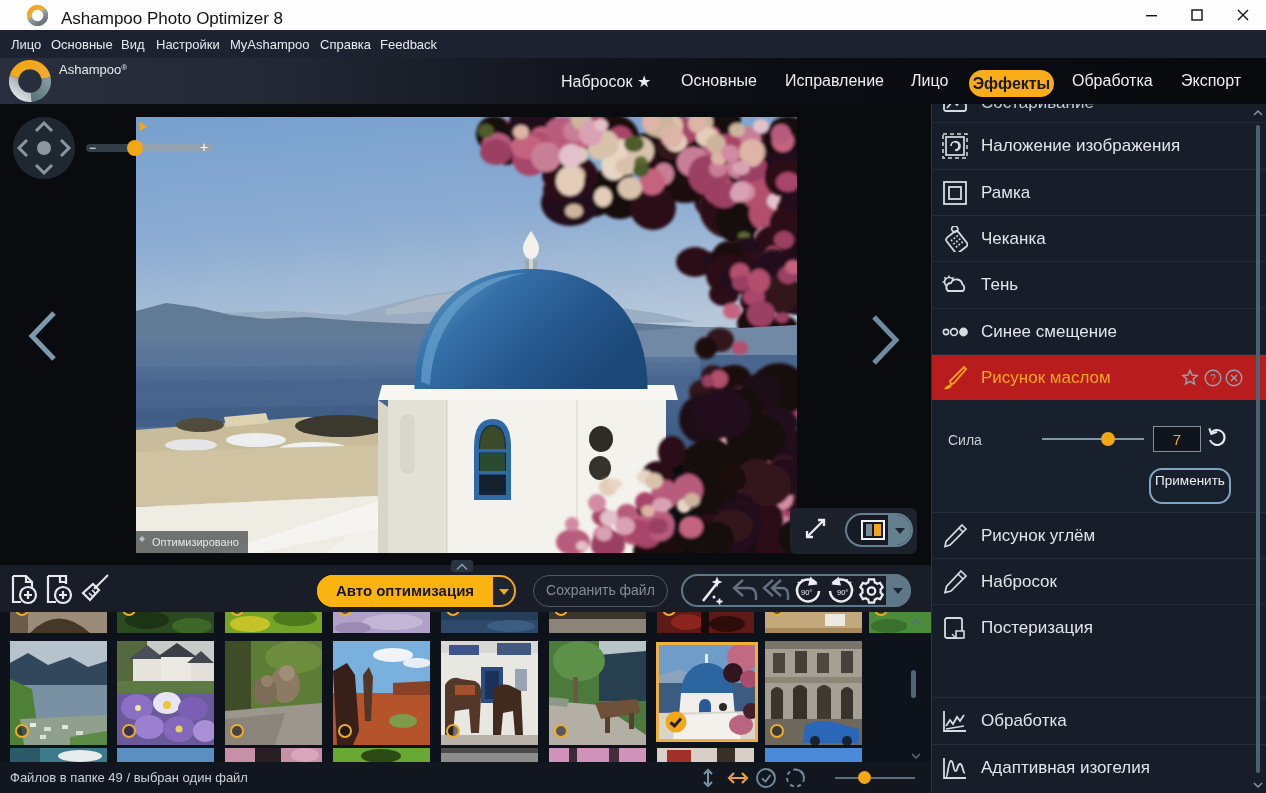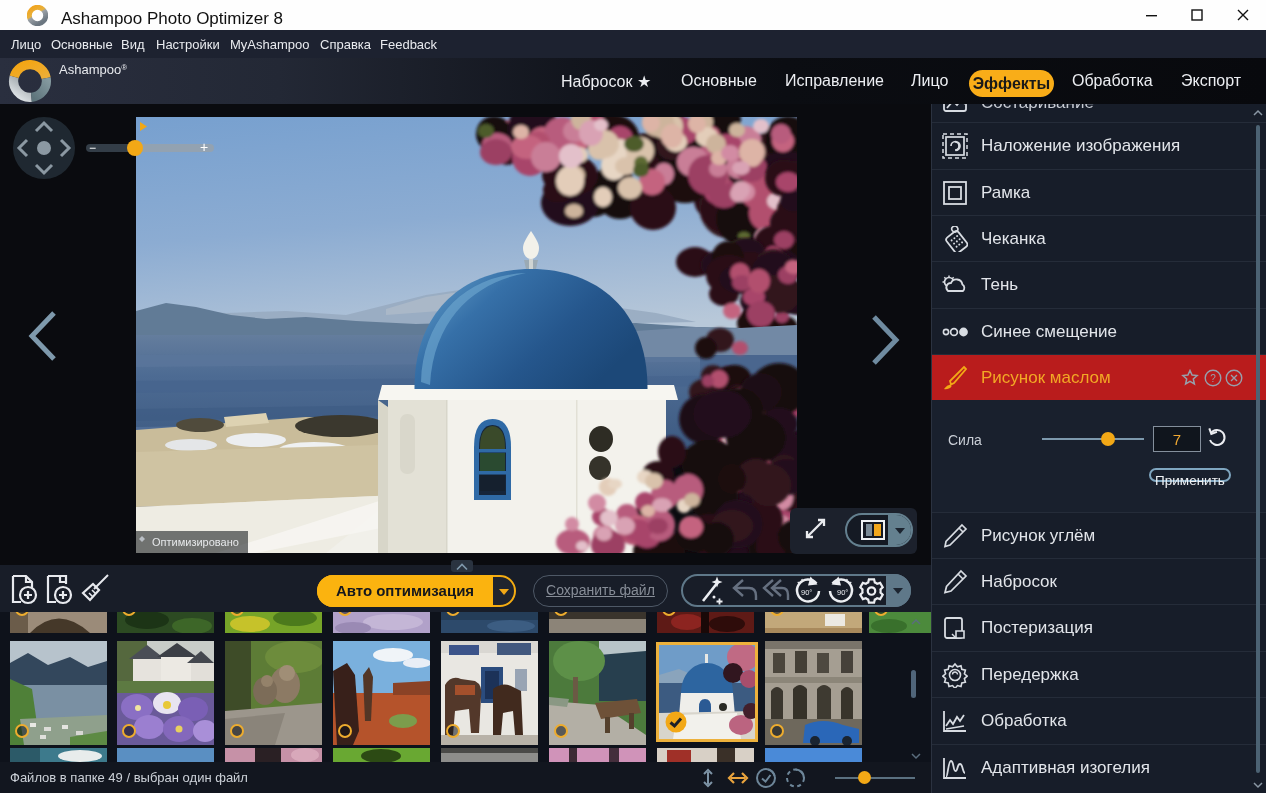--- a/index.html
+++ b/index.html
@@ -561,21 +561,21 @@
     <path d="M13 11 L19 17 L10 27 L3 20 Z" fill="none" stroke="#e7e9ee" stroke-width="2.2"></path>
     <path d="M9 20 L13 24 M12 17 L16 21" stroke="#e7e9ee" stroke-width="1.6"></path>
   </svg>
 
   <div class="abs" style="left:317px;top:10px;width:199px;height:32px;border:2px solid #f4ac12;border-radius:16px;background:#20242e;"></div>
   <div class="abs" style="left:317px;top:10px;width:176px;height:32px;border-radius:16px 0 0 16px;background:#fbb30f;color:#15171d;font-weight:bold;font-size:15px;text-align:center;line-height:31px;">Авто оптимизация</div>
   <svg class="abs" style="left:498px;top:23px" width="12" height="8">
         <path d="M1 1 L6 7 L11 1 Z" fill="#f2a816"></path>
       </svg>
 
-  <div class="abs" style="left:533px;top:10px;width:135px;height:32px;border:1.5px solid #4e5866;border-radius:16px;color:#878d97;font-size:14px;text-align:center;line-height:29px;text-decoration:underline;">Сохранить файл</div>
+  <div class="abs" style="left:533px;top:10px;width:135px;height:32px;border:1.5px solid #4e5866;border-radius:16px;color:#878d97;font-size:14px;text-align:center;line-height:29px;">Сохранить файл</div>
 
   <div class="abs" style="left:681px;top:9px;width:230px;height:33px;border:2px solid #5f7889;border-radius:17px;"></div>
   <div class="abs" style="left:886px;top:9px;width:25px;height:33px;background:#5f7889;border-radius:0 17px 17px 0;"></div>
   <svg class="abs" style="left:892px;top:22px" width="12" height="8">
         <path d="M1 1 L6 7 L11 1 Z" fill="#1c2430"></path>
       </svg>
   <svg class="abs" style="left:697px;top:11px" width="28" height="29" viewBox="0 0 28 29">
     <path d="M21 6 L6 25" stroke="#eceef2" stroke-width="2.6"></path>
     <path d="M20 0.5 L21.5 4.5 L25.5 6 L21.5 7.5 L20 11.5 L18.5 7.5 L14.5 6 L18.5 4.5 Z" fill="#eceef2"></path>
     <circle cx="17" cy="21" r="1.5" fill="#eceef2"></circle>
@@ -930,21 +930,21 @@
 
   <div class="abs" style="left:0;top:296px;width:335px;height:112px;background:#19202d;"></div>
   <span class="abs" style="left:16px;top:328px;font-size:14px;color:#c9ced6;">Сила</span>
   <div class="abs" style="left:110px;top:334px;width:102px;height:2px;background:#7d99ad;"></div>
   <div class="abs" style="left:169px;top:328px;width:14px;height:14px;border-radius:50%;background:#f2a816;"></div>
   <div class="abs" style="left:221px;top:322px;width:48px;height:26px;border:1px solid #848f9c;background:#10151d;color:#f0a832;font-size:15px;text-align:center;line-height:25px;">7</div>
   <svg class="abs" style="left:275px;top:323px" width="20" height="20" viewBox="0 0 20 20">
     <path d="M4 6 A7.5 7.5 0 1 1 3 13" fill="none" stroke="#eceef2" stroke-width="2"></path>
     <path d="M4 1 V7 H10" fill="none" stroke="#eceef2" stroke-width="2" transform="rotate(-20 4 6)"></path>
   </svg>
-  <div class="abs" style="left:217px;top:364px;width:82px;height:14px;border:2px solid #7fa6c0;border-radius:13px;color:#eef1f4;font-size:13.5px;text-align:center;line-height:22px;">Применить</div>
+  <div class="abs" style="left:217px;top:364px;width:82px;height:36px;border:2px solid #7fa6c0;border-radius:13px;color:#eef1f4;font-size:13.5px;text-align:center;line-height:22px;">Применить</div>
 
   <div class="srow" style="top:408px">
         <svg class="sico" viewBox="0 0 26 26">
     <path d="M20 2 L24 6 L8 22 L3 23.5 L4 18.5 Z M17 5 L21 9" fill="none" stroke="#d8dce2" stroke-width="1.7"></path>
   </svg>
         <span class="txt">Рисунок углём</span>
       </div>
 
   <div class="srow" style="top:454px">
         <svg class="sico" viewBox="0 0 26 26">
@@ -956,28 +956,20 @@
 
   <div class="srow" style="top:500px">
         <svg class="sico" viewBox="0 0 26 26">
     <rect x="3" y="3" width="17" height="20" rx="2" fill="none" stroke="#d8dce2" stroke-width="1.8"></rect>
     <path d="M14 16 L22 16 L22 23 L14 23 Z" fill="#171d29" stroke="#d8dce2" stroke-width="1.6"></path>
     <path d="M10 19 L14 23" stroke="#d8dce2" stroke-width="1.4"></path>
   </svg>
         <span class="txt">Постеризация</span>
       </div>
 
-  <div class="srow" style="top:547px">
-        <svg class="sico" viewBox="0 0 26 26">
-    <path d="M13 2 l2.4 2.8 3.6 -1 .8 3.6 3.6 .8 -1 3.6 2.8 2.4 -2.8 2.4 1 3.6 -3.6 .8 -.8 3.6 -3.6 -1 -2.4 2.8 -2.4 -2.8 -3.6 1 -.8 -3.6 -3.6 -.8 1 -3.6 -2.8 -2.4 2.8 -2.4 -1 -3.6 3.6 -.8 .8 -3.6 3.6 1 Z" fill="none" stroke="#d8dce2" stroke-width="1.6"></path>
-    <circle cx="13" cy="13" r="5.5" fill="none" stroke="#d8dce2" stroke-width="1.6"></circle>
-    <path d="M10.5 12.5 a2.5 2.5 0 0 1 5 0" fill="none" stroke="#d8dce2" stroke-width="1.4"></path>
-  </svg>
-        <span class="txt">Передержка</span>
-      </div>
 
   <div class="srow" style="top:593px">
         <svg class="sico" viewBox="0 0 26 26">
     <path d="M2 3 V23 H24" fill="none" stroke="#d8dce2" stroke-width="1.8"></path>
     <path d="M4 18 L8 12 L11 16 L15 9 L18 13 L22 7" fill="none" stroke="#d8dce2" stroke-width="1.8"></path>
     <path d="M4 21 L22 18" stroke="#d8dce2" stroke-width="1.4"></path>
   </svg>
         <span class="txt">Обработка</span>
       </div>
 

